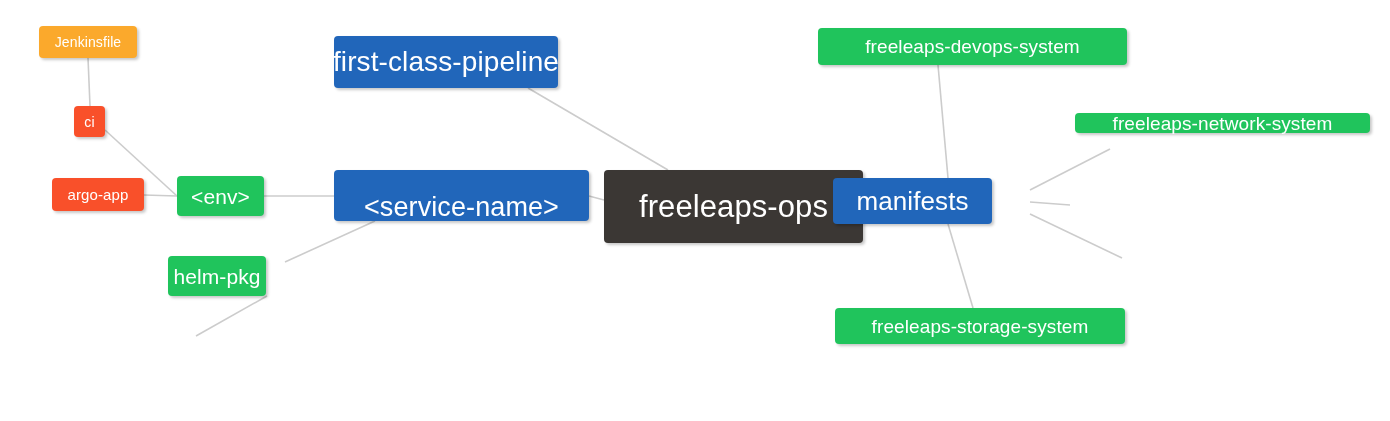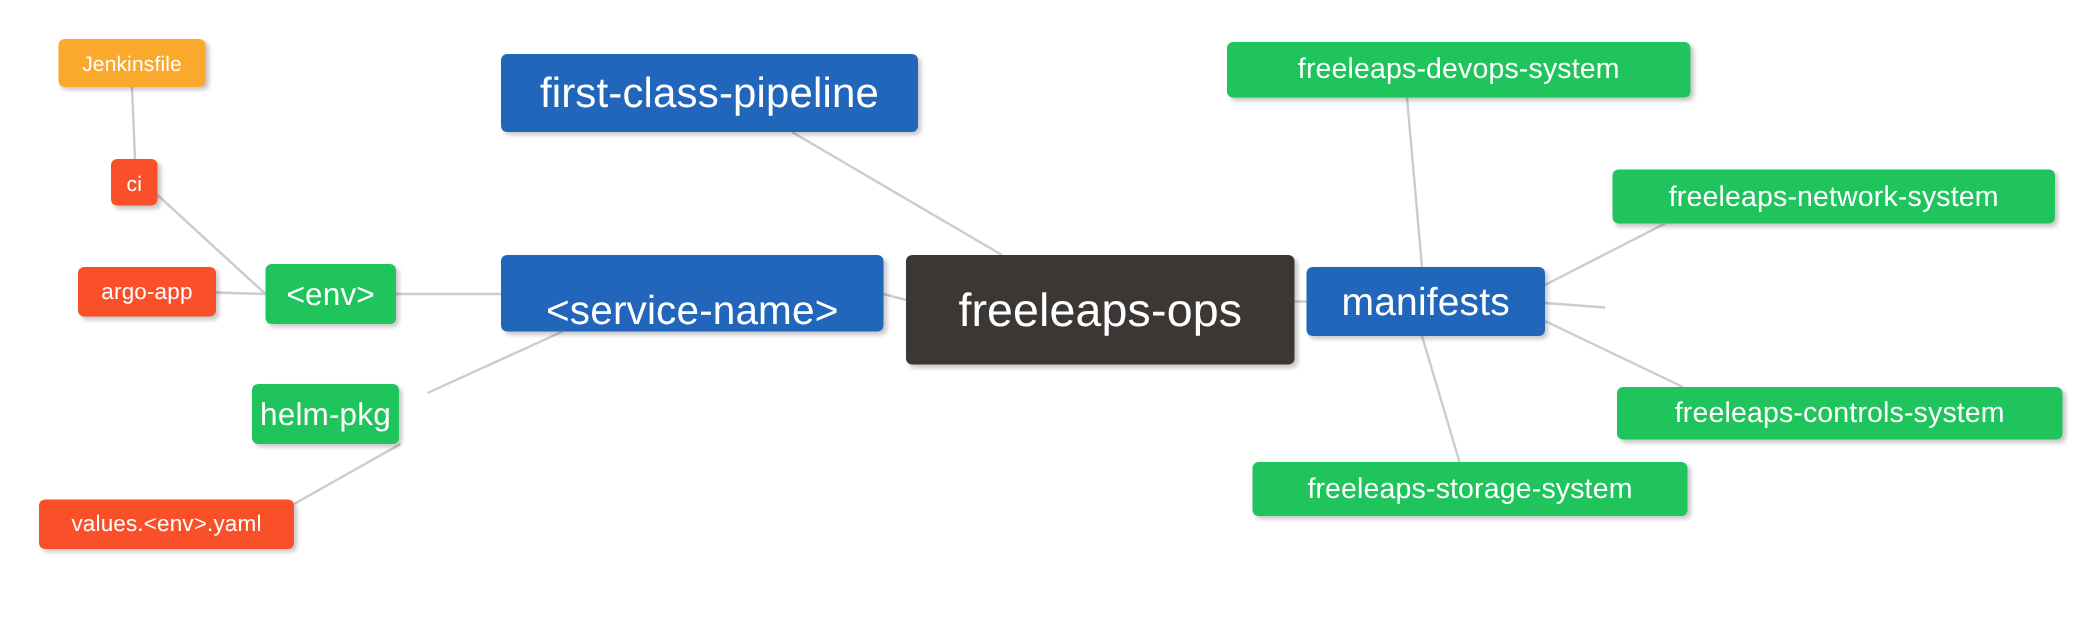--- a/index.html
+++ b/index.html
@@ -70,40 +70,34 @@
     </div>
     <div class="node" style="left: 32px; top: 178px; width: 92px; height: 33px; background: rgb(249, 80, 42); font-size: 15px;">
       <span class="node-label">argo-app</span>
     </div>
     <div class="node" style="left: 157px; top: 176px; width: 87px; height: 40px; background: rgb(32, 196, 92); font-size: 21px;">
       <span class="node-label">&lt;env&gt;</span>
     </div>
     <div class="node" style="left: 148px; top: 256px; width: 98px; height: 40px; background: rgb(32, 196, 92); font-size: 21px;">
       <span class="node-label">helm-pkg</span>
     </div>
-    <div class="node" style="left: 6px; top: 333px; width: 170px; height: 33px; background: rgb(249, 80, 42); font-size: 15px;">
-      <span class="node-label">values.&lt;env&gt;.yaml</span>
-    </div>
-    <div class="node" style="left: 314px; top: 36px; width: 278px; height: 52px; background: rgb(33, 102, 186); font-size: 28px;">
+    <div class="node" style="left: 314px; top: 36px; width: 224px; height: 52px; background: rgb(33, 102, 186); font-size: 28px;">
       <span class="node-label">first-class-pipeline</span>
     </div>
     <div class="node" style="left: 314px; top: 170px; width: 255px; height: 51px; background: rgb(33, 102, 186); font-size: 27px; align-items: flex-end;">
       <span class="node-label">&lt;service-name&gt;</span>
     </div>
     <div class="node" style="left: 584px; top: 170px; width: 259px; height: 73px; background: rgb(59, 55, 52); font-size: 31px;">
       <span class="node-label">freeleaps-ops</span>
     </div>
-    <div class="node" style="left: 851px; top: 178px; width: 159px; height: 46px; background: rgb(33, 102, 186); font-size: 26px;">
+    <div class="node" style="left: 813px; top: 178px; width: 159px; height: 46px; background: rgb(33, 102, 186); font-size: 26px;">
       <span class="node-label">manifests</span>
     </div>
     <div class="node" style="left: 798px; top: 28px; width: 309px; height: 37px; background: rgb(32, 196, 92); font-size: 19px;">
       <span class="node-label">freeleaps-devops-system</span>
     </div>
-    <div class="node" style="left: 1055px; top: 113px; width: 295px; height: 36px; background: rgb(32, 196, 92); font-size: 19px;">
+    <div class="node" style="left: 1055px; top: 113px; width: 295px; height: 20px; background: rgb(32, 196, 92); font-size: 19px;">
       <span class="node-label">freeleaps-network-system</span>
-    </div>
-    <div class="node" style="left: 1058px; top: 258px; width: 297px; height: 35px; background: rgb(32, 196, 92); font-size: 19px;">
-      <span class="node-label">freeleaps-controls-system</span>
     </div>
     <div class="node" style="left: 815px; top: 308px; width: 290px; height: 36px; background: rgb(32, 196, 92); font-size: 19px;">
       <span class="node-label">freeleaps-storage-system</span>
     </div>
   </div>
 
 </body></html>

